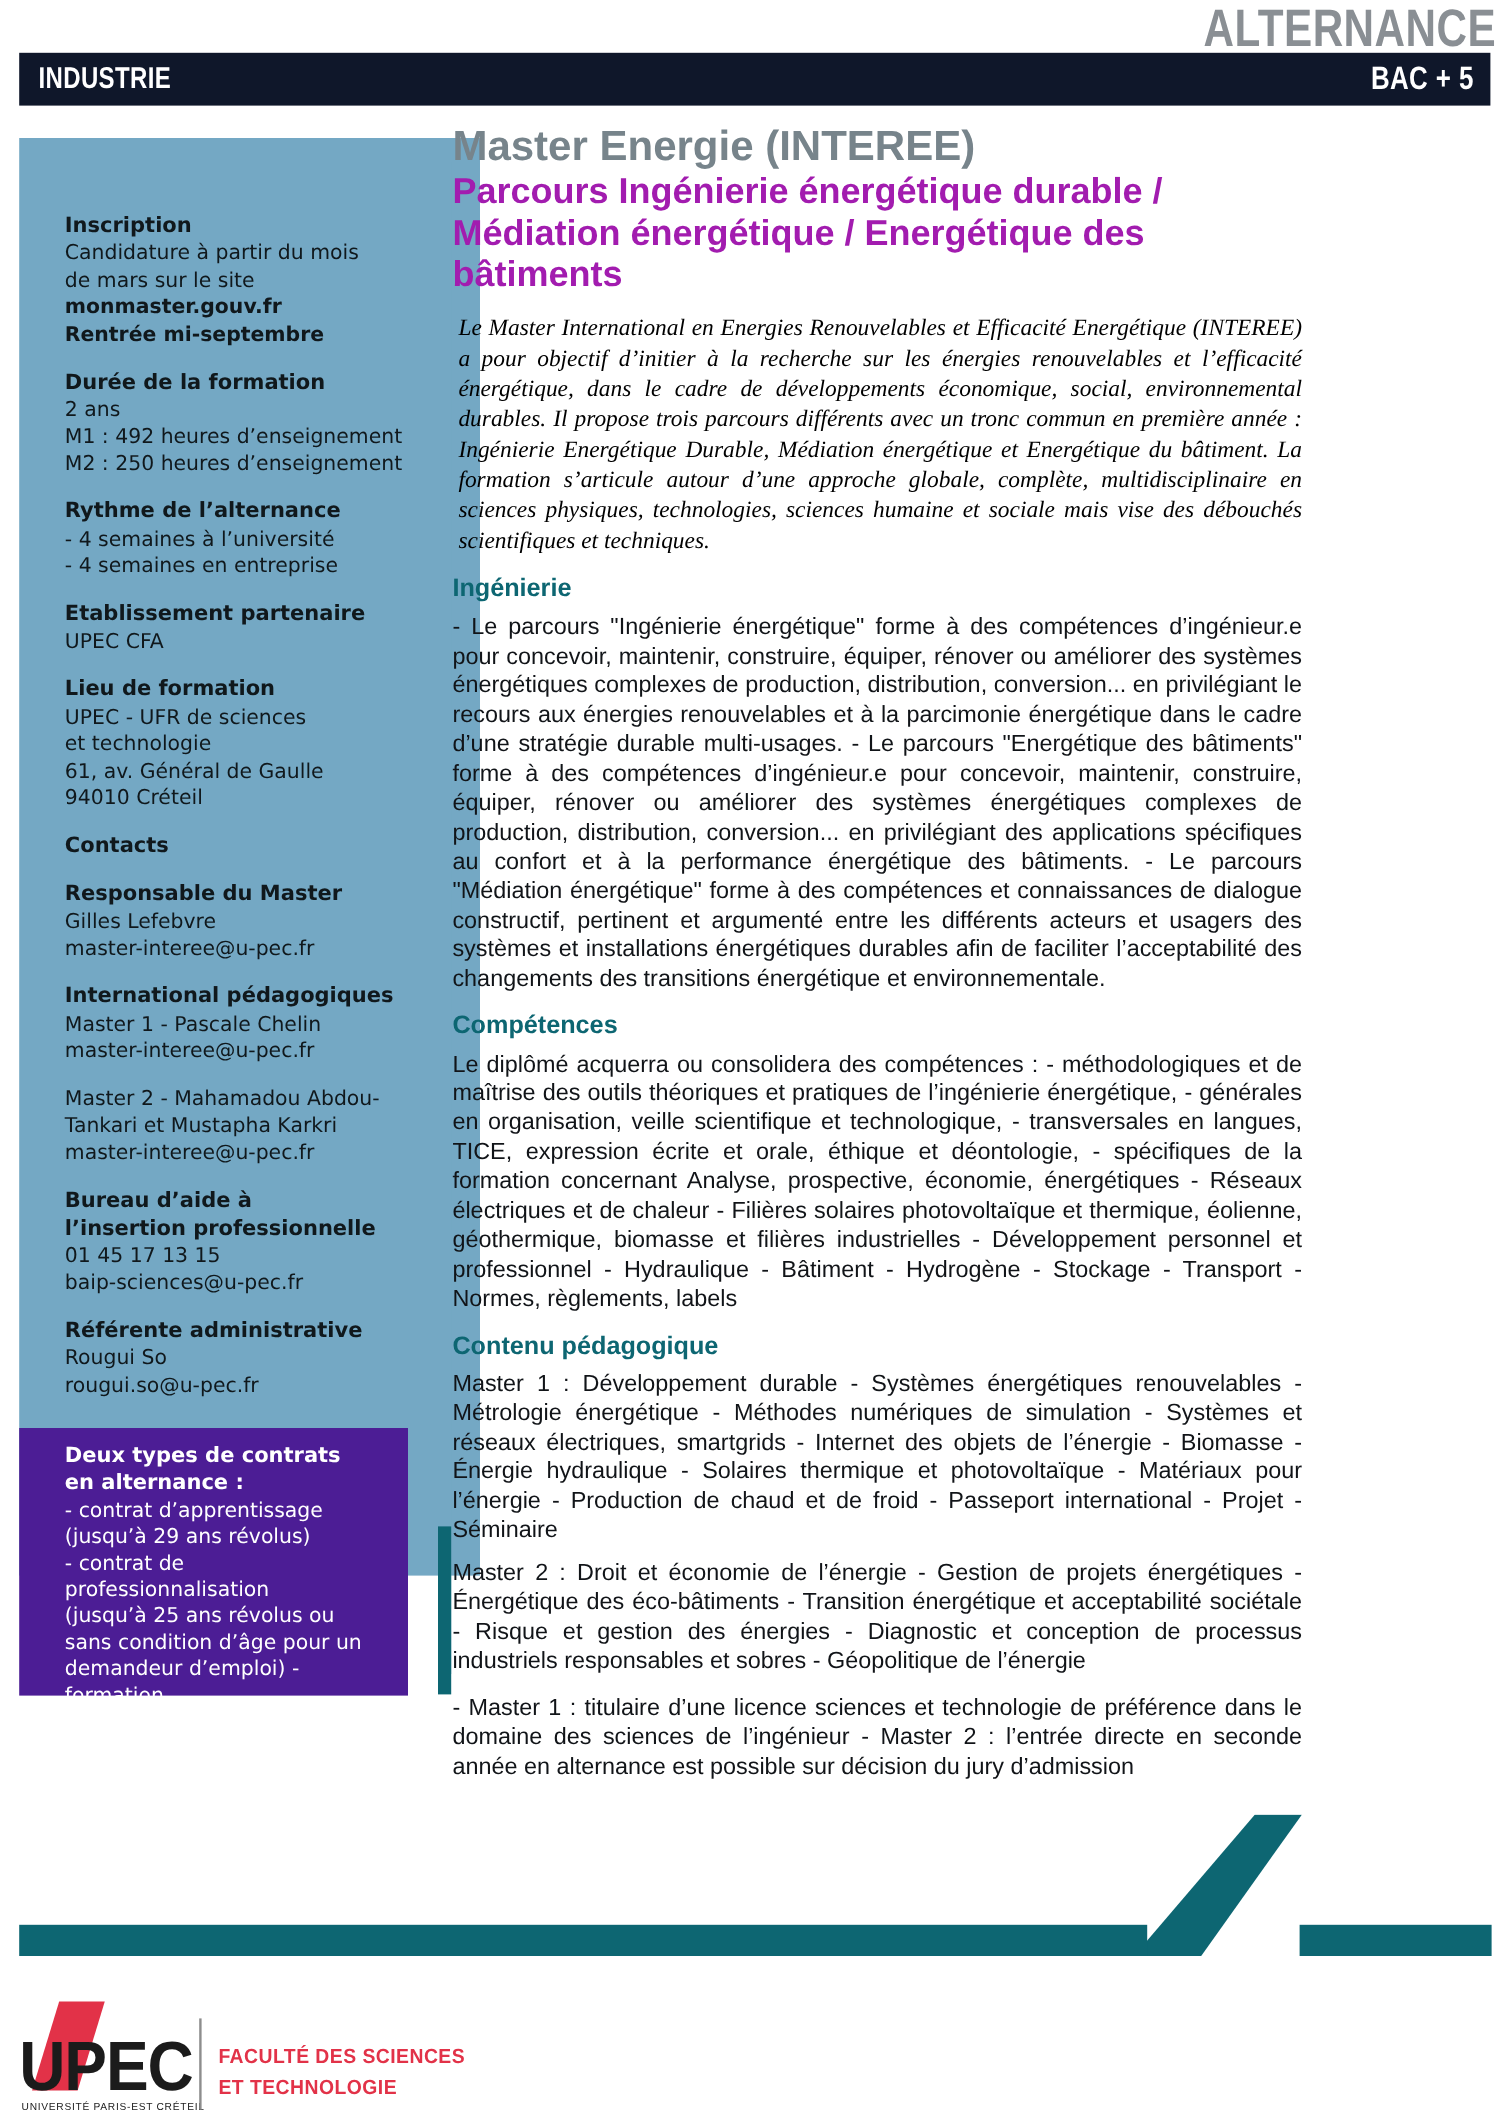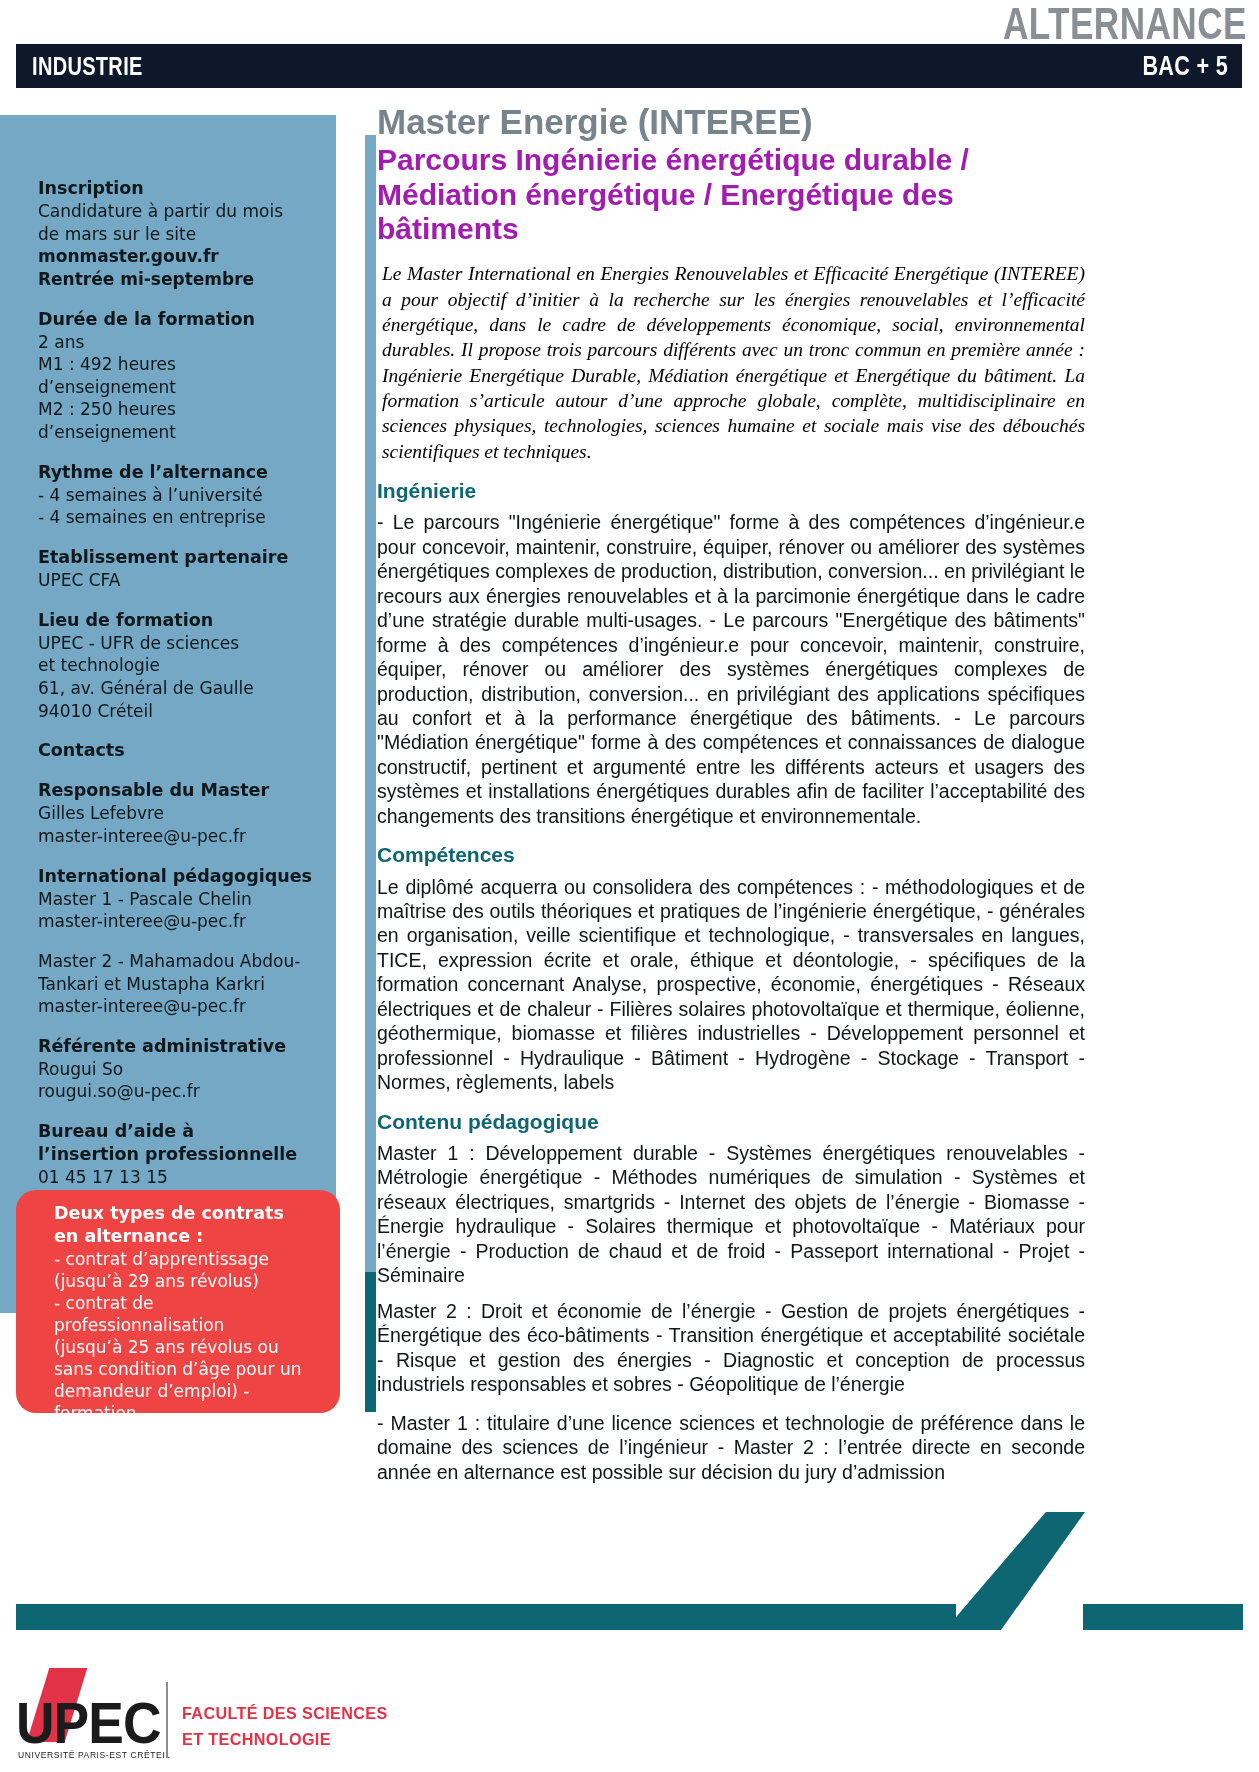--- a/index.html
+++ b/index.html
@@ -28,36 +28,36 @@
     font-weight:bold;font-size:25px;color:#ffffff;letter-spacing:.4px;white-space:nowrap;
   }
   .header-bar .right{
     position:absolute;right:14px;top:50%;transform:translateY(-50%) scaleX(.80);
     transform-origin:right center;
     font-family:"Liberation Sans Narrow","Liberation Sans",sans-serif;
     font-weight:bold;font-size:27px;color:#ffffff;letter-spacing:.4px;white-space:nowrap;
   }
   
   .sidebar{
-    position:absolute;left:0;top:115px;width:336px;height:1198px;
+    position:absolute;left:16px;top:115px;width:384px;height:1198px;
     background:#74a8c4;
   }
   .sb-inner{padding:62px 20px 0 38px;color:#10181c;}
   .sb-block{margin-bottom:17px;}
   .sb-h{font-weight:bold;font-size:17.5px;line-height:1.32;}
   .sb-t{font-size:17px;line-height:1.33;}
   .sb-t.b{font-weight:bold;}
   .asavoir{
     position:absolute;left:0;top:1080px;
     font-size:17.5px;font-weight:600;letter-spacing:.2px;color:#10181c;
     padding-left:38px;
   }
   .savoir-box{
     position:absolute;left:16px;top:1190px;width:324px;height:223px;
-    background:#ef4444;color:#ffffff;border-radius:20px;
+    background:#4c1d95;color:#ffffff;
   }
   .savoir-box .inner{padding:12px 14px 0 38px;}
   .savoir-box .sv-h{font-weight:bold;font-size:17.5px;line-height:1.30;}
   .savoir-box .sv-t{font-size:17px;line-height:1.30;}
   
   .accent-bar{
     position:absolute;left:365px;top:135px;width:11px;height:1260px;background:#74a8c4;
   }
   .accent-bar2{
     position:absolute;left:365px;top:1272px;width:11px;height:140px;background:#0d6672;
@@ -178,29 +178,29 @@
         <div class="sb-h">International pédagogiques</div>
         <div class="sb-t">Master 1 - Pascale Chelin</div>
         <div class="sb-t">master-interee@u-pec.fr</div>
       </div>
       <div class="sb-block">
         <div class="sb-t">Master 2 - Mahamadou Abdou-</div>
         <div class="sb-t">Tankari et Mustapha Karkri</div>
         <div class="sb-t">master-interee@u-pec.fr</div>
       </div>
       <div class="sb-block">
-        <div class="sb-h">Référente administrative</div>
-        <div class="sb-t">Rougui So</div>
-        <div class="sb-t">rougui.so@u-pec.fr</div>
-      </div>
-      <div class="sb-block">
         <div class="sb-h">Bureau d’aide à</div>
         <div class="sb-h">l’insertion professionnelle</div>
         <div class="sb-t">01 45 17 13 15</div>
         <div class="sb-t">baip-sciences@u-pec.fr</div>
+      </div>
+      <div class="sb-block">
+        <div class="sb-h">Référente administrative</div>
+        <div class="sb-t">Rougui So</div>
+        <div class="sb-t">rougui.so@u-pec.fr</div>
       </div>
     </div>
   <div class="asavoir">À SAVOIR</div>
 </div>
 <div class="savoir-box">
   <div class="inner" id="savoir-inner">
       <div class="sv-h">Deux types de contrats</div>
       <div class="sv-h">en alternance :</div>
       <div class="sv-t">- contrat d’apprentissage</div>
       <div class="sv-t">(jusqu’à 29 ans révolus)</div>

